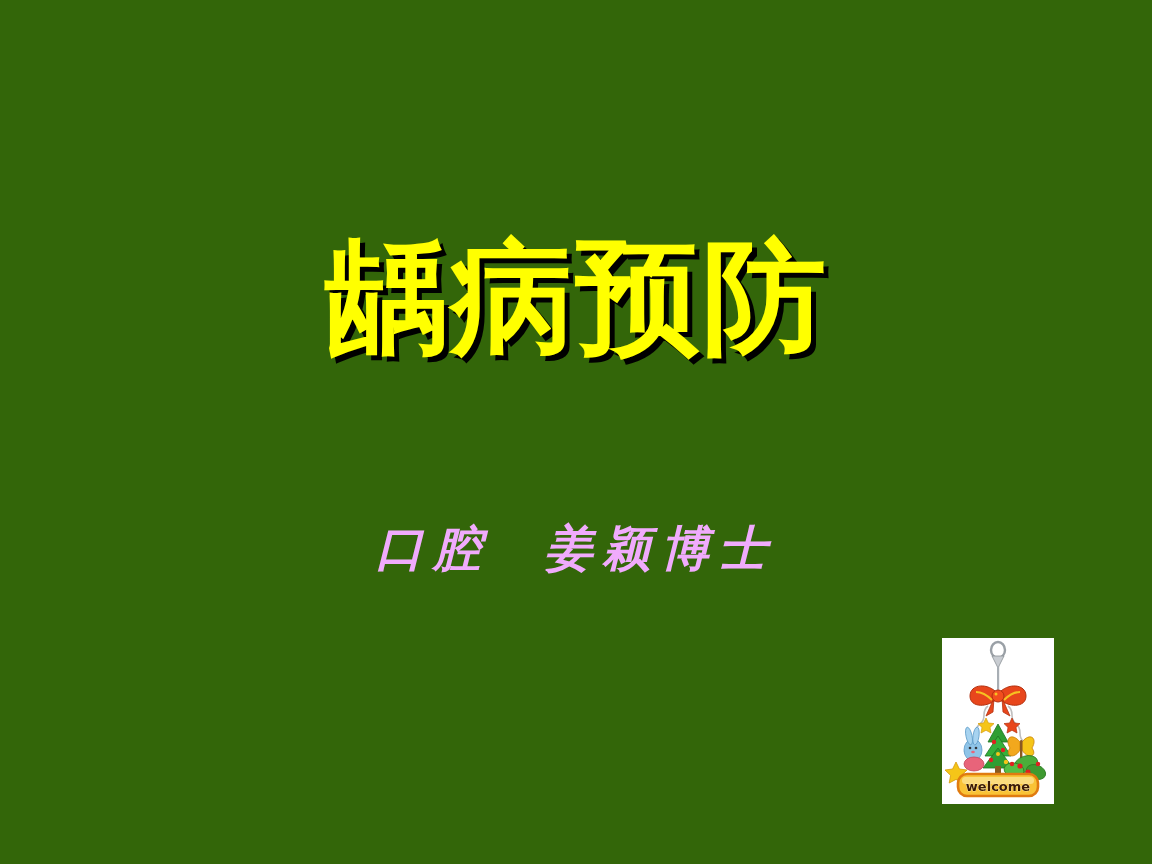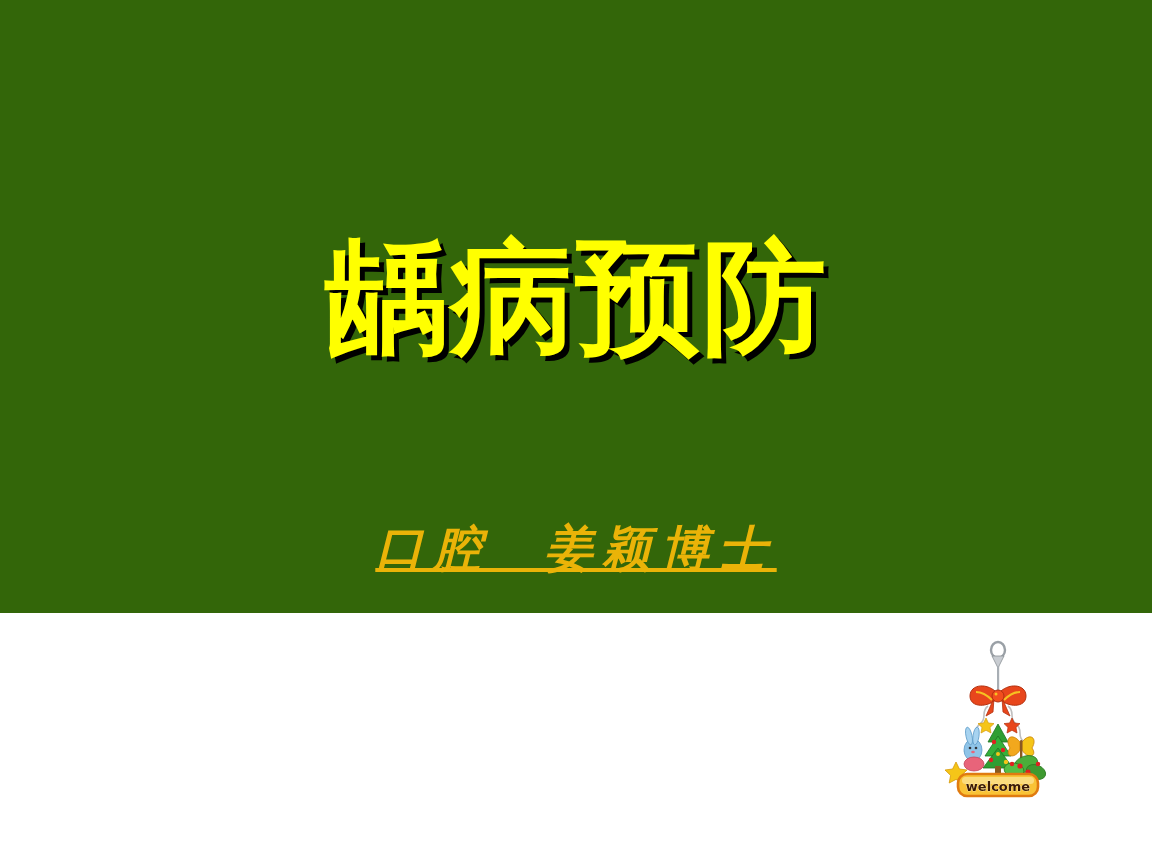--- a/index.html
+++ b/index.html
@@ -9,21 +9,21 @@
   body {
     width: 1152px;
     height: 864px;
     overflow: hidden;
     font-family: "DejaVu Sans", sans-serif;
   }
 
   #slide {
     position: relative;
     width: 1152px;
-    height: 613px;
+    height: 864px;
     background: #336609;
   }
 
   
   #title {
     position: absolute;
     left: 0;
     top: 232px;
     width: 1152px;
     text-align: center;
@@ -70,21 +70,21 @@
     height: 166px;
   }
 </style>
 </head>
 <body>
 
 <div id="slide" style="background: rgb(51, 102, 9);">
 
   <div id="title" style="color: rgb(255, 255, 0); text-shadow: rgb(0, 0, 0) 5px 5px 0px;">龋病预防</div>
 
-  <div id="subtitle" style="color: #eab308; text-decoration: underline;">口腔  姜颖博士</div>
+  <div id="subtitle" style="color: #f0abfc;">口腔  姜颖博士</div>
 
   <div id="clipart-panel" style="background: rgb(255, 255, 255);">
     <svg id="clipart-svg" viewBox="0 0 112 166" xmlns="http://www.w3.org/2000/svg">
 
       <g>
         <ellipse cx="56" cy="12" rx="7" ry="8" fill="none" stroke="#9AA0A6" stroke-width="2.4"></ellipse>
         <path d="M50 18 L56 30 L62 18 Z" fill="#C9CDD2" stroke="#8A9096" stroke-width="0.8"></path>
         <rect x="55" y="28" width="2.2" height="26" fill="#A8AEB4"></rect>
         <path d="M54.6 52 L56.1 60 L57.6 52 Z" fill="#6F767C"></path>
       </g>

